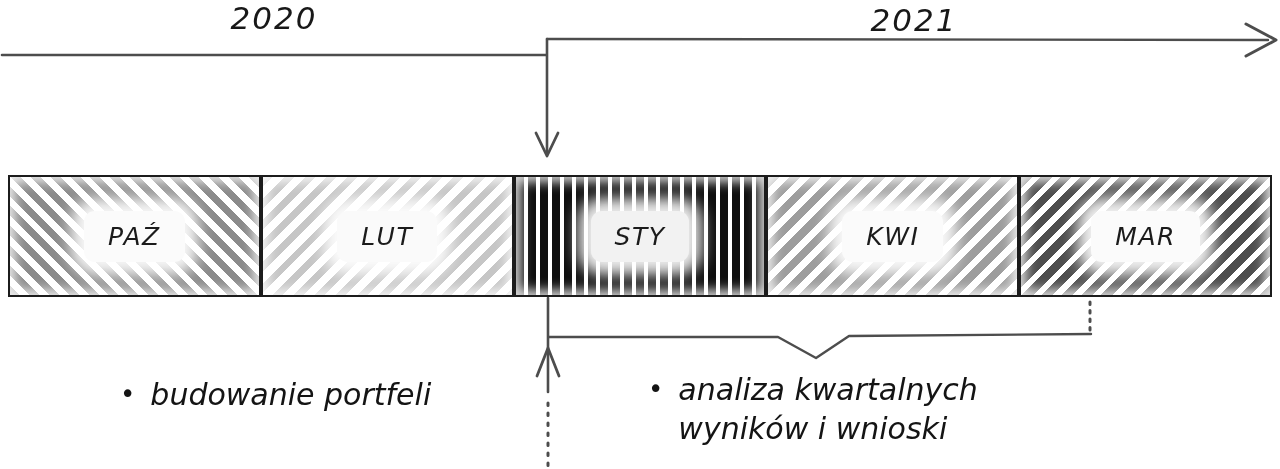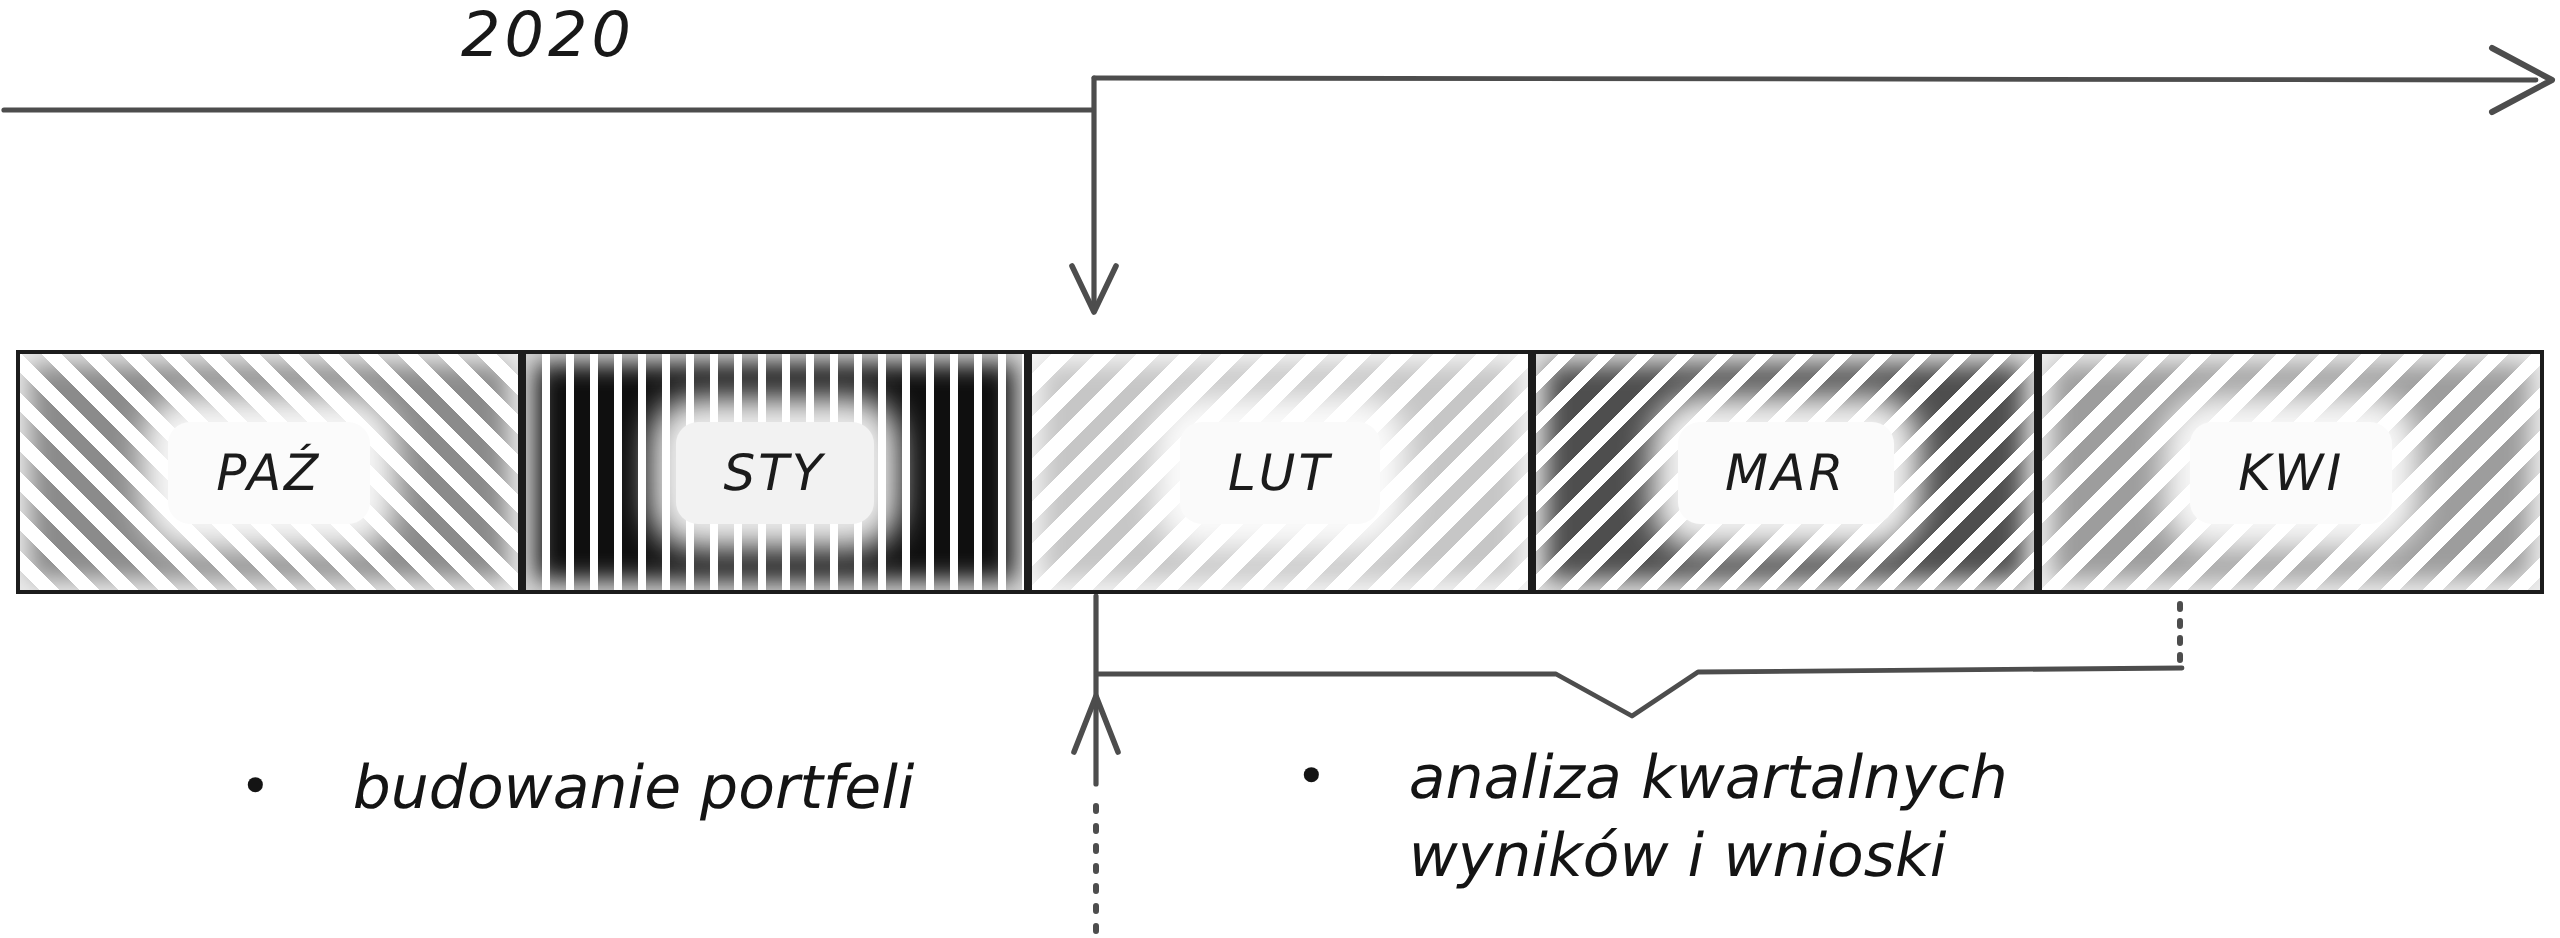--- a/index.html
+++ b/index.html
@@ -53,21 +53,21 @@
     font-size:25px;font-style:italic;letter-spacing:1.5px;
     color:#1b1b1b;white-space:nowrap;
   }
 
   .note{
     position:absolute;
     display:flex;align-items:flex-start;
     font-size:30px;font-style:italic;color:#141414;
   }
   .note .bullet{font-style:normal;font-size:26px;line-height:38px;margin-right:15px;}
-  .note .note-text{white-space:pre-line;line-height:39px;margin-left:26px;}
+  .note .note-text{white-space:pre-line;line-height:39px;}
   .note-left{left:120px;top:375px;}
   .note-right{left:648px;top:370px;}
 </style>
 </head>
 <body>
 
 <div class="canvas" style="background: rgb(255, 255, 255);">
 
   <svg class="svg-layer" viewBox="0 0 1280 469">
     <path d="M2 55 L546 55" stroke-width="2.6"></path>
@@ -76,45 +76,46 @@
     <path d="M547 39 L547 153" stroke-width="2.6"></path>
     <path d="M536 133 L547 156 L558 133" stroke-width="2.8"></path>
     <path d="M548 298 L548 392" stroke-width="2.6"></path>
     <path d="M537 376 L548 348 L559 376" stroke-width="2.8"></path>
     <path d="M548 403 L548 468" stroke-width="3" stroke-dasharray="2.5 7.5"></path>
     <path d="M549 337 L778 337 L816 358 L849 336 L1091 334" stroke-width="2.4"></path>
     <path d="M1090 302 L1090 331" stroke-width="3" stroke-dasharray="2.5 6"></path>
   </svg>
 
   <div class="year year-left">2020</div>
+  <div class="year year-right">2021</div>
 
   <div class="months-row">
     <div class="month-box" style="--sc: #8b8b8b; --ang: 45deg; --sw: 7px; --sp: 14px; --plbg: #fbfbfb;">
       <div class="plate">
         <span class="month-label">PAŹ</span>
       </div>
     </div>
+    <div class="month-box" style="--sc: #c6c6c6; --ang: 135deg; --sw: 7px; --sp: 15px; --plbg: #fafafa;">
+      <div class="plate">
+        <span class="month-label">LUT</span>
+      </div>
+    </div>
     <div class="month-box" style="--sc: #0f0f0f; --ang: 90deg; --sw: 8px; --sp: 12px; --plbg: #f2f2f2;">
       <div class="plate">
         <span class="month-label">STY</span>
       </div>
     </div>
-    <div class="month-box" style="--sc: #c6c6c6; --ang: 135deg; --sw: 7px; --sp: 15px; --plbg: #fafafa;">
+    <div class="month-box" style="--sc: #9d9d9d; --ang: 135deg; --sw: 8px; --sp: 15px; --plbg: #fbfbfb;">
       <div class="plate">
-        <span class="month-label">LUT</span>
+        <span class="month-label">KWI</span>
       </div>
     </div>
     <div class="month-box" style="--sc: #4e4e4e; --ang: 135deg; --sw: 8px; --sp: 14px; --plbg: #fbfbfb;">
       <div class="plate">
         <span class="month-label">MAR</span>
-      </div>
-    </div>
-    <div class="month-box" style="--sc: #9d9d9d; --ang: 135deg; --sw: 8px; --sp: 15px; --plbg: #fbfbfb;">
-      <div class="plate">
-        <span class="month-label">KWI</span>
       </div>
     </div>
   </div>
 
   <div class="note note-left">
     <span class="bullet">•</span>
     <span class="note-text">budowanie portfeli</span>
   </div>
   <div class="note note-right">
     <span class="bullet">•</span>

